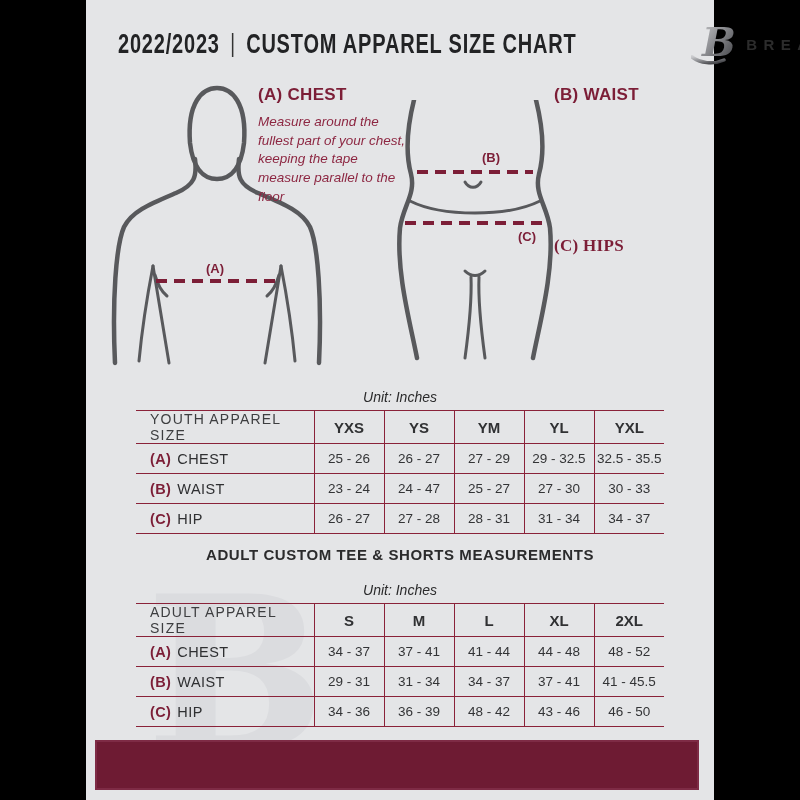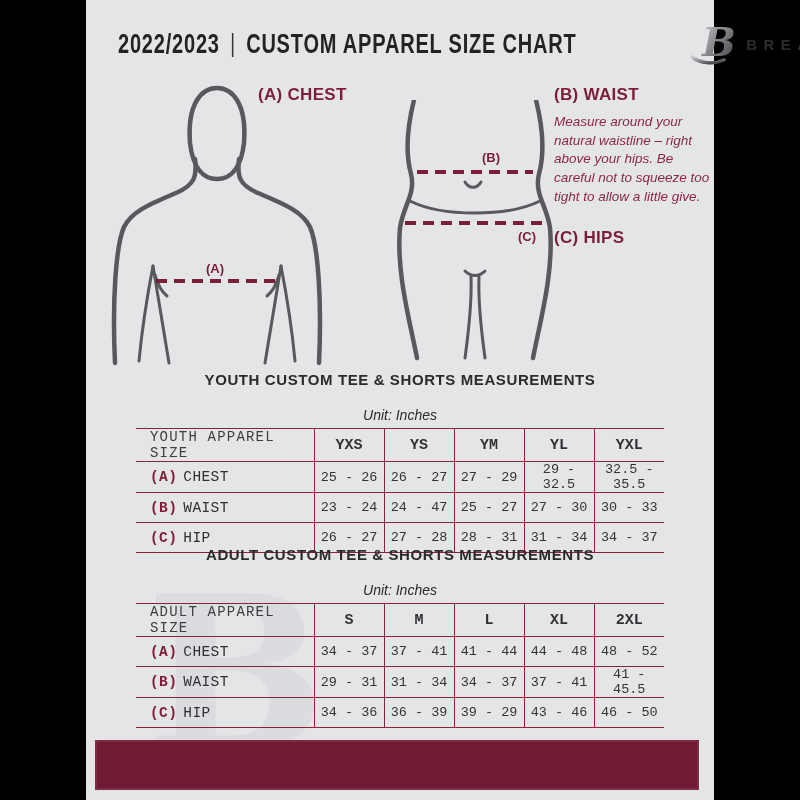--- a/index.html
+++ b/index.html
@@ -33,21 +33,21 @@
   }
   .title-divider{font-weight:400;font-size:23px;color:#333;}
   .brand{display:flex;align-items:center;gap:9px;}
   .brand-name{font-weight:700;font-size:15px;letter-spacing:6.5px;color:#2c2c2c;padding-top:2px;}
   
   .inst{position:absolute;}
   .inst h3{margin:0 0 8px 0;font-size:17px;font-weight:700;color:var(--maroon);letter-spacing:0.3px;}
   .inst p{margin:0;font-size:13.5px;font-style:italic;color:var(--maroon-soft);line-height:1.38;}
   .inst-chest{left:172px;top:85px;width:154px;}
   .inst-waist{left:468px;top:85px;width:158px;}
-  .inst-hips{left:468px;top:228px;width:160px;}
+  .inst-hips{left:468px;top:236px;width:160px;font-family:Liberation Serif, serif;}
   
   .fig-upper{position:absolute;left:20px;top:75px;}
   .fig-lower{position:absolute;left:304px;top:100px;}
   .fig-stroke{stroke:var(--fig);stroke-width:4.5;fill:none;stroke-linecap:round;}
   .fig-stroke-thin{stroke:var(--fig);stroke-width:3;fill:none;stroke-linecap:round;}
   .dash{stroke:var(--maroon);stroke-width:4;fill:none;stroke-dasharray:11 7;}
   .dash-label{font-family:"Liberation Sans",sans-serif;font-size:13px;font-weight:700;fill:var(--maroon);}
   
   .section{position:absolute;left:0;width:628px;text-align:center;}
   .section-youth{top:371px;}
@@ -57,21 +57,21 @@
   
   table.size-table{
     border-collapse:collapse;table-layout:fixed;width:528px;margin:4px auto 0 auto;
     background:transparent;
   }
   .size-table col.c-label{width:178px;}
   .size-table col.c-val{width:70px;}
   .size-table th,.size-table td{
     height:30px;padding:0;text-align:center;background:transparent;
     border-top:1.5px solid var(--line);border-bottom:1.5px solid var(--line);
-    font-size:13.5px;color:#333436;font-weight:400;font-family:Liberation Mono, monospace;
+    font-size:13.5px;color:#333436;font-weight:400;
   }
   .size-table th:not(:first-child),.size-table td:not(:first-child){
     border-left:1.5px solid var(--line);
   }
   .size-table thead th{font-weight:700;font-size:15px;color:#303133;}
   .size-table .rowhead{text-align:left;padding-left:14px;}
   .size-table thead .rowhead{font-weight:400;font-size:14px;letter-spacing:1.2px;color:#3d3e40;}
   .size-table td.rowhead{font-size:14.5px;letter-spacing:0.4px;color:#2f3032;}
   .pfx{color:var(--maroon);font-weight:700;margin-right:6px;}
   
@@ -136,31 +136,30 @@
     <path class="fig-stroke-thin" d="M 81,177 C 82,202 78,236 75,258"></path>
     <path class="fig-stroke-thin" d="M 89,177 C 88,202 92,236 95,258"></path>
     <path class="dash" d="M 27,72 L 143,72"></path>
     <text class="dash-label" x="92" y="62">(B)</text>
     <path class="dash" d="M 15,123 L 153,123"></path>
     <text class="dash-label" x="128" y="141">(C)</text>
   </svg>
 
   <div class="inst inst-chest">
     <h3>(A) CHEST</h3>
+    <p>Measure around the fullest part of your chest, keeping the tape measure parallel to the floor</p>
   </div>
   <div class="inst inst-waist">
     <h3>(B) WAIST</h3>
-    <p>Measure around your natural waistline – right above your hips. Be careful not to squeeze too tight to allow a little give.</p>
   </div>
   <div class="inst inst-hips">
     <h3>(C) HIPS</h3>
   </div>
 
   <div class="section section-youth">
-    <h2>YOUTH CUSTOM TEE &amp; SHORTS MEASUREMENTS</h2>
     <div class="unit">Unit: Inches</div>
     <table class="size-table">
       <colgroup>
           <col class="c-label">
           <col class="c-val">
           <col class="c-val">
           <col class="c-val">
           <col class="c-val">
           <col class="c-val">
         </colgroup>
@@ -251,21 +250,21 @@
           <td>34 - 37</td>
           <td>37 - 41</td>
           <td>41 - 45.5</td>
         </tr>
         <tr>
           <td class="rowhead">
             <span class="pfx">(C)</span><span>HIP</span>
           </td>
           <td>34 - 36</td>
           <td>36 - 39</td>
-          <td>39 - 29</td>
+          <td>48 - 42</td>
           <td>43 - 46</td>
           <td>46 - 50</td>
         </tr>
       </tbody>
     </table>
   </div>
 
   <div class="footer"></div>
 
 </div>

